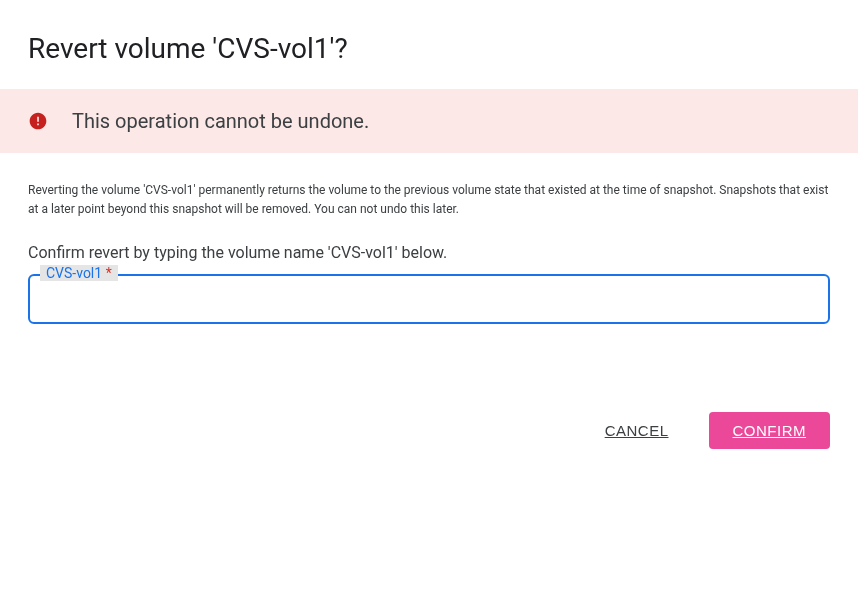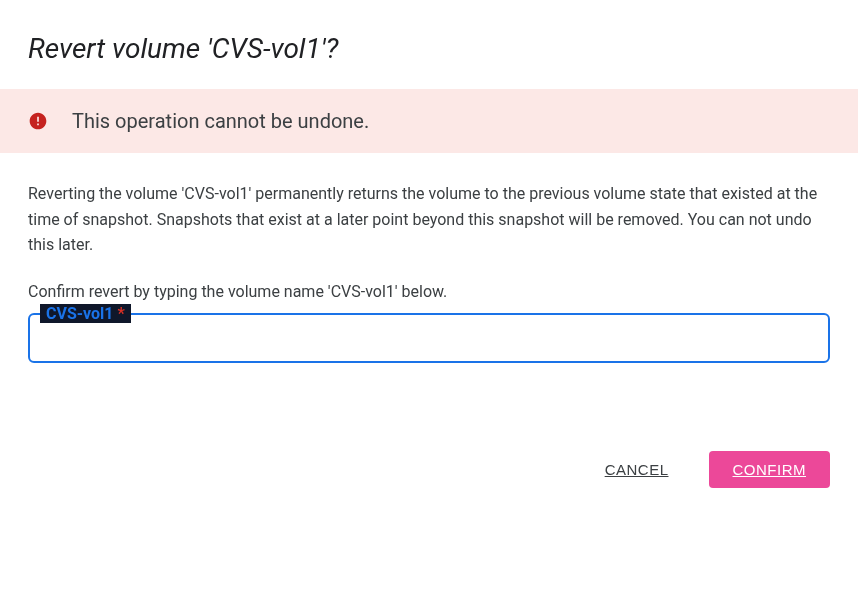--- a/index.html
+++ b/index.html
@@ -15,21 +15,20 @@
       color: #202124;
     }
     .dialog {
       padding: 0;
     }
     .dialog-title {
       font-size: 28px;
       font-weight: 400;
       color: #202124;
       padding: 32px 28px 24px 28px;
-      font-style: italic;
     }
     .warning-banner {
       background: #fce8e6;
       padding: 20px 28px;
       display: flex;
       align-items: center;
       gap: 24px;
     }
     .warning-icon {
       width: 20px;
@@ -42,43 +41,43 @@
       fill: #c5221f;
     }
     .warning-text {
       font-size: 20px;
       color: #3c4043;
     }
     .dialog-body {
       padding: 28px;
     }
     .description {
-      font-size: 16px;
+      font-size: 12px;
       line-height: 1.6;
       color: #3c4043;
       margin-bottom: 24px;
     }
     .confirm-text {
       font-size: 16px;
       color: #3c4043;
       margin-bottom: 12px;
     }
     .input-field {
       position: relative;
       margin-top: 8px;
     }
     .input-label {
       position: absolute;
       top: -9px;
       left: 12px;
-      background: #0f172a;
+      background: #e5e5e5;
       padding: 0 6px;
-      font-size: 16px;
+      font-size: 14px;
       color: #1a73e8;
-      font-weight: 700;
+      font-weight: 400;
     }
     .input-label .required {
       color: #d93025;
     }
     .text-input {
       width: 100%;
       border: 2px solid #1a73e8;
       border-radius: 6px;
       padding: 14px 14px;
       font-size: 16px;

